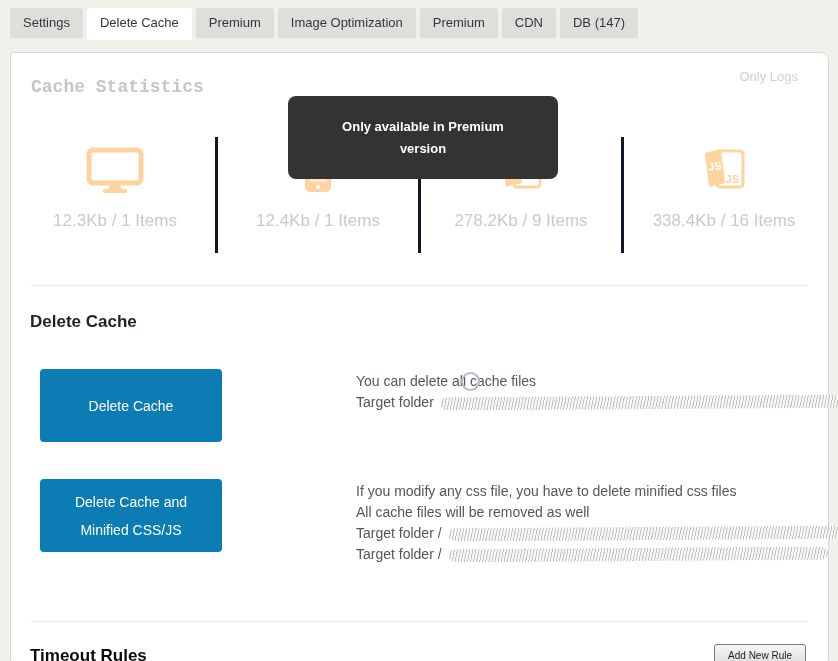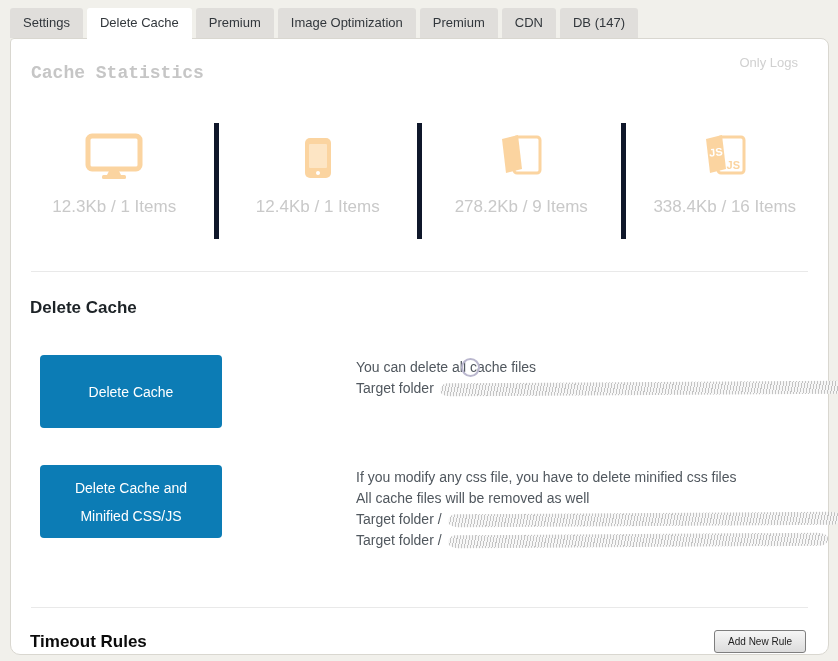--- a/index.html
+++ b/index.html
@@ -8,21 +8,21 @@
     background: #f1f0eb;
     font-family: "Liberation Sans", "DejaVu Sans", sans-serif;
     color: #50575e;
     overflow: hidden;
   }
 
   
   .tabs {
     display: flex;
     gap: 4px;
-    padding: 8px 0 0 10px;
+    padding: 8px 0 14px 10px;
     position: relative;
     z-index: 2;
   }
   .tab {
     background: #e0dedb;
     color: #32373c;
     font-size: 13px;
     padding: 7px 13px 8px;
     border-radius: 3px 3px 0 0;
     cursor: pointer;
@@ -62,21 +62,21 @@
   
   .stats-row {
     display: flex;
     margin: 40px 4px 0;
   }
   .stat-col {
     flex: 1;
     text-align: center;
     padding: 8px 0 22px;
   }
-  .stat-col.divided { border-right: 5px solid #0f172a; }
+  .stat-col.divided { border-right: 3px solid #0f172a; }
   .stat-icon {
     height: 48px;
     display: flex;
     align-items: flex-end;
     justify-content: center;
     margin-bottom: 18px;
   }
   .stat-value {
     font-size: 17px;
     color: #c9c9c9;
@@ -207,20 +207,23 @@
   <div class="tab">Premium</div>
   <div class="tab">CDN</div>
   <div class="tab">DB (147)</div>
 </div>
 
 <div class="panel">
 
   <div class="panel-title">Cache Statistics</div>
   <div class="show-logs">Only Logs</div>
 
+  <div class="premium-tooltip">
+    <span>Only available in Premium version</span>
+  </div>
 
   <div class="stats-row">
 
     <div class="stat-col divided">
       <div class="stat-icon">
         <svg width="58" height="46" viewBox="0 0 58 46">
           <rect x="3" y="3" width="52" height="33" rx="4" fill="#ffffff" stroke="#fbd4a0" stroke-width="5"></rect>
           <path d="M25 36 h8 l3.5 7 h-15 z" fill="#fbd4a0"></path>
           <rect x="17" y="42" width="24" height="4" rx="1.5" fill="#fbd4a0"></rect>
         </svg>

